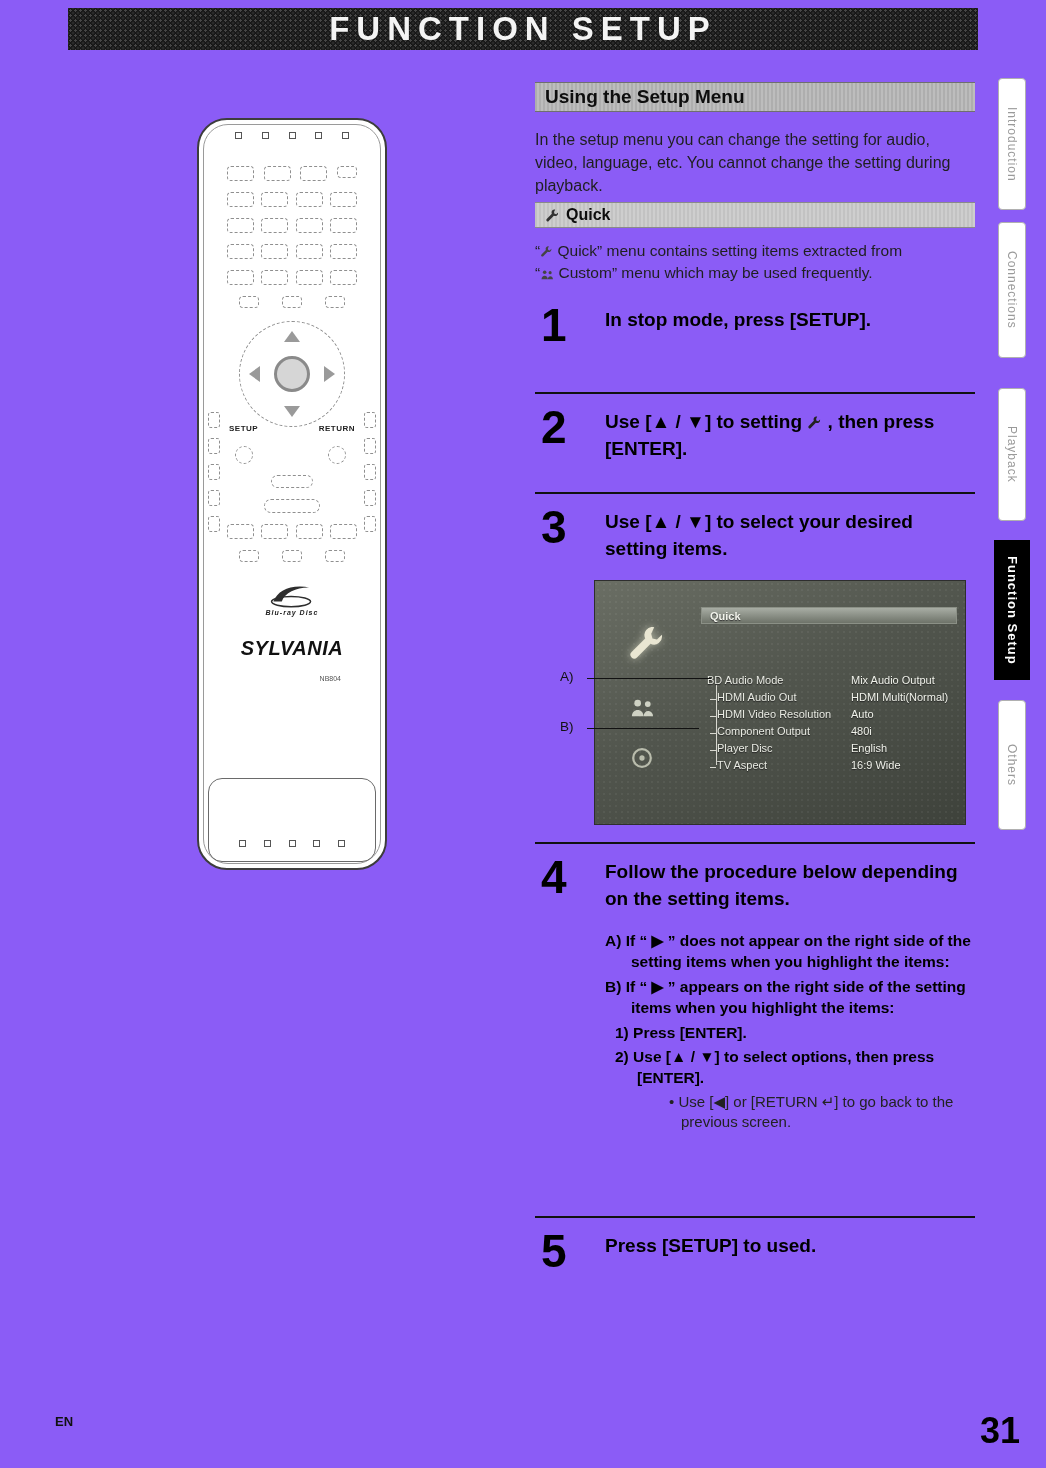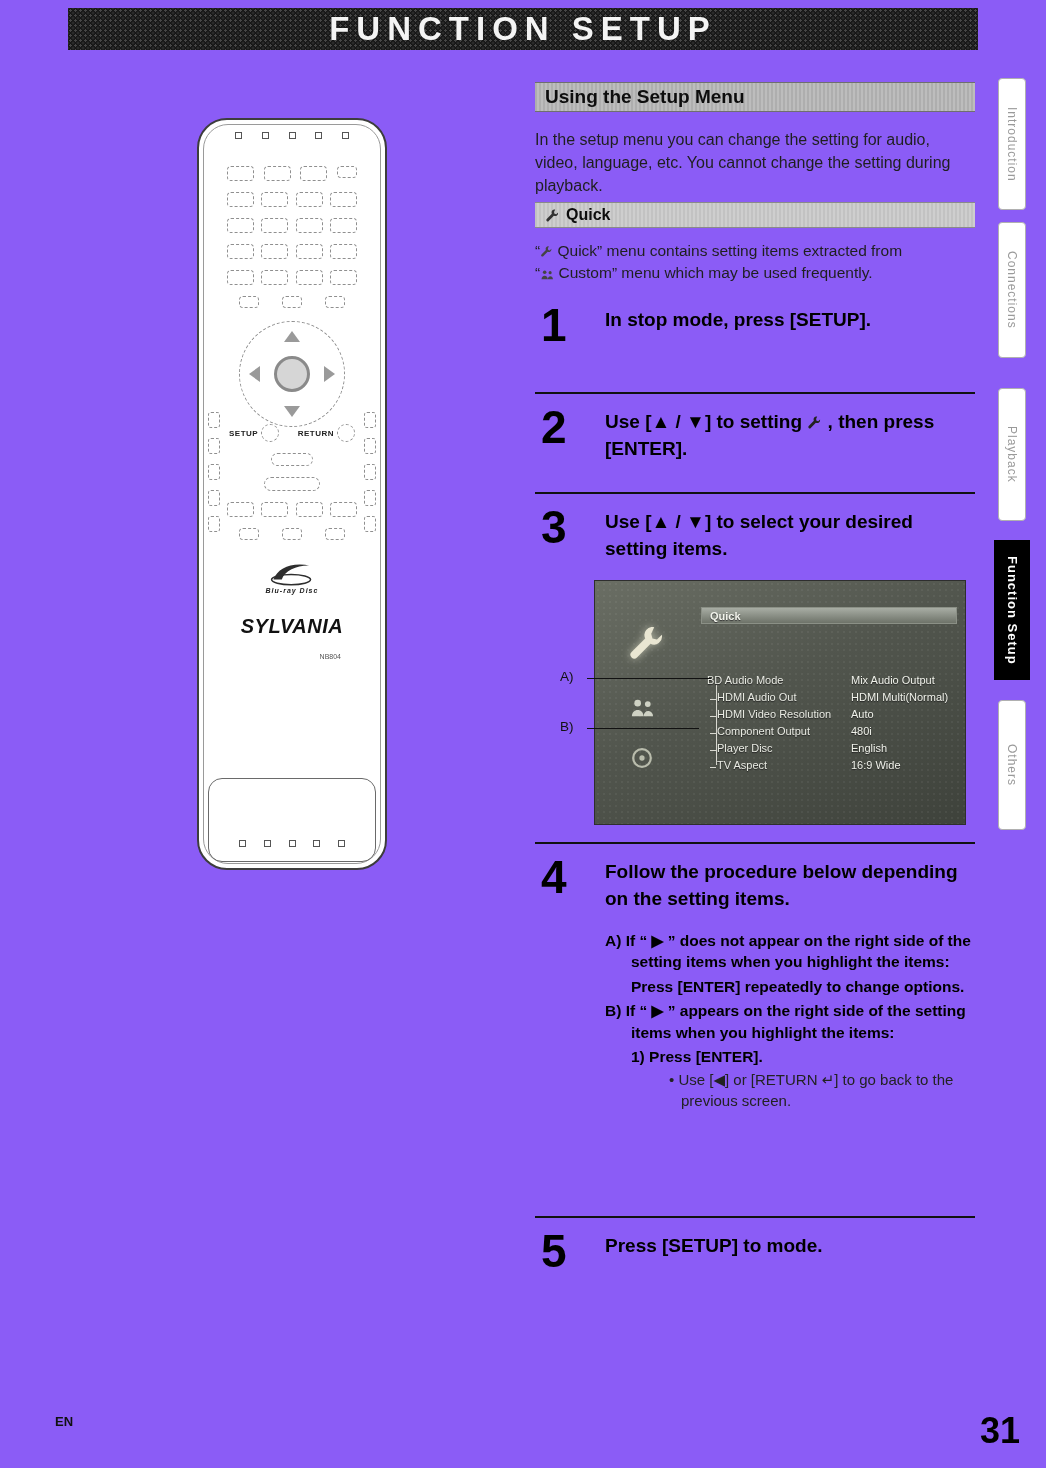--- a/index.html
+++ b/index.html
@@ -53,21 +53,21 @@
   .side-col.l { left:9px; } .side-col.r { right:9px; }
   .side-col i { width:12px; height:16px; border:1px dashed #8f8f8f; border-radius:3px; display:block; }
   .dpad { position:relative; width:106px; height:106px; margin:2px auto 0; border:1px dashed #8f8f8f; border-radius:50%; }
   .dpad .tri { position:absolute; width:0; height:0; }
   .dpad .up    { top:9px;  left:50%; transform:translateX(-50%); border-left:8px solid transparent; border-right:8px solid transparent; border-bottom:11px solid #9a9a9a; }
   .dpad .down  { bottom:9px; left:50%; transform:translateX(-50%); border-left:8px solid transparent; border-right:8px solid transparent; border-top:11px solid #9a9a9a; }
   .dpad .left  { left:9px; top:50%; transform:translateY(-50%); border-top:8px solid transparent; border-bottom:8px solid transparent; border-right:11px solid #9a9a9a; }
   .dpad .right { right:9px; top:50%; transform:translateY(-50%); border-top:8px solid transparent; border-bottom:8px solid transparent; border-left:11px solid #9a9a9a; }
   .dpad-center { position:absolute; left:50%; top:50%; transform:translate(-50%,-50%); width:36px; height:36px; border-radius:50%; border:3px solid #8a8a8a; background:#d6d6d6; }
   .lab-row { display:flex; justify-content:space-between; padding:0 2px; margin-top:-14px; }
-  .lab-col { display:flex; align-items:center; gap:3px; }
+  .lab-col { display:flex; flex-direction:column; align-items:center; gap:13px; }
   .lab-col b { font-size:8px; letter-spacing:.5px; color:#222; }
   .cbtn { width:18px; height:18px; border:1px dashed #8f8f8f; border-radius:50%; display:block; }
   .bd-logo { text-align:center; margin-top:10px; }
   .bd-logo svg { display:block; margin:0 auto; }
   .bd-text { font-size:7px; font-style:italic; font-weight:bold; letter-spacing:1px; color:#222; }
   .brand { text-align:center; font-size:20px; font-weight:bold; font-style:italic; letter-spacing:.5px; color:#111; margin-top:10px; }
   .model { text-align:right; padding-right:16px; font-size:7px; color:#555; margin-top:4px; }
   .remote-bottom { position:absolute; left:9px; right:9px; bottom:6px; height:84px; border:1px solid #6a6a6a; border-radius:14px; }
   .remote-bottom-squares { position:absolute; bottom:14px; left:30px; right:30px; display:flex; justify-content:space-between; }
 
@@ -129,21 +129,21 @@
   .co-a { left:560px; top:669px; } .co-b { left:560px; top:719px; }
   .co-line { position:absolute; border-top:1.5px solid #111; z-index:5; }
   .co-line-a { left:587px; top:678px; width:124px; }
   .co-line-b { left:587px; top:728px; width:112px; }
 
   
   .details { position:absolute; left:605px; top:930px; width:372px; font-size:15.5px; line-height:1.38; color:#000; }
   .details > div { margin-bottom:3px; }
   .hang  { font-weight:bold; padding-left:26px; text-indent:-26px; }
   .dbody { font-weight:bold; margin-left:26px; }
-  .hangnum { font-weight:bold; margin-left:26px; padding-left:22px; text-indent:-22px; }
+  .hangnum { font-weight:bold; margin-left:10px; padding-left:22px; text-indent:-22px; }
   .dnote { font-weight:normal; color:#222; margin-left:64px; padding-left:12px; text-indent:-12px; font-size:15px; }
 
   
   .footer-lang { position:absolute; left:55px; top:1414px; font-size:13px; font-weight:bold; color:#111; }
   .footer-page { position:absolute; left:960px; top:1410px; width:60px; text-align:right; font-size:36px; font-weight:bold; color:#000; }
 </style>
 </head>
 <body>
 
 <div id="page">
@@ -402,29 +402,29 @@
 
   <div class="divider dv3"></div>
 
   <div class="step st4">
     <div class="num">4</div>
     <div class="stext">Follow the procedure below depending on the setting items.</div>
   </div>
 
   <div class="details">
     <div class="hang">A) If “ ▶ ” does not appear on the right side of the setting items when you highlight the items:</div>
-    <div class="dbody">Press [ENTER] repeatedly to change options.</div>
     <div class="hang">B) If “ ▶ ” appears on the right side of the setting items when you highlight the items:</div>
     <div class="hangnum">1) Press [ENTER].</div>
+    <div class="hangnum">2) Use [▲ / ▼] to select options, then press [ENTER].</div>
     <div class="dnote">• Use [◀] or [RETURN ↵] to go back to the previous screen.</div>
   </div>
 
   <div class="divider dv4"></div>
 
   <div class="step st5">
     <div class="num">5</div>
-    <div class="stext">Press [SETUP] to mode.</div>
+    <div class="stext">Press [SETUP] to used.</div>
   </div>
 
   <div class="footer-lang">EN</div>
   <div class="footer-page">31</div>
 
 </div>
 
 </body></html>

